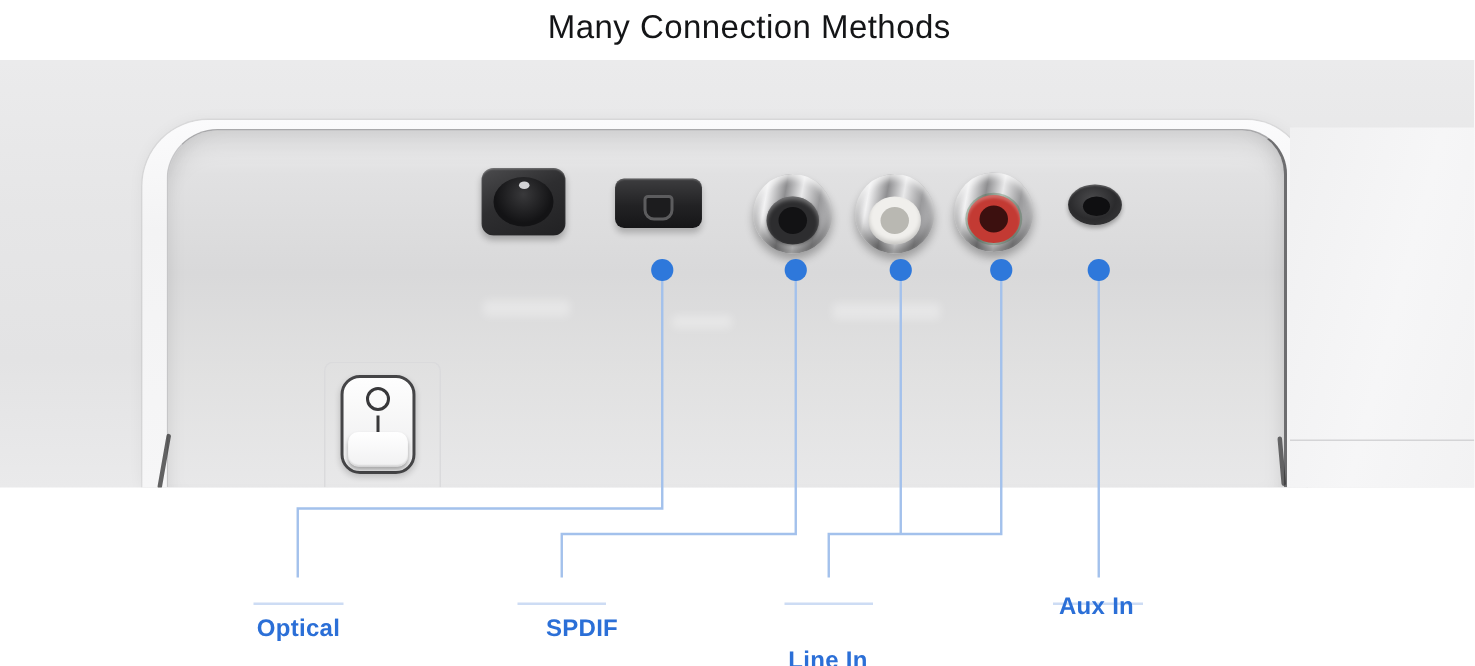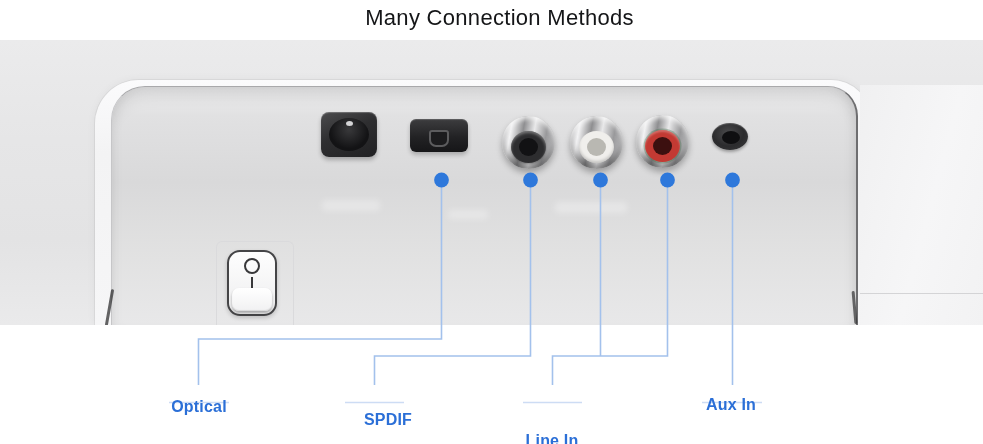--- a/index.html
+++ b/index.html
@@ -172,18 +172,18 @@
     </g>
     <g fill="#2e78db">
       <circle cx="441.5" cy="180" r="7.4"></circle>
       <circle cx="530.5" cy="180" r="7.4"></circle>
       <circle cx="600.5" cy="180" r="7.4"></circle>
       <circle cx="667.5" cy="180" r="7.4"></circle>
       <circle cx="732.5" cy="180" r="7.4"></circle>
     </g>
   </svg>
 
-  <div class="callout-label" style="left:199px; top:398px;">Optical</div>
+  <div class="callout-label" style="left:199px; top:411px;">Optical</div>
   <div class="callout-label" style="left:388px; top:411px;">SPDIF</div>
   <div class="callout-label" style="left:552px; top:432px;text-decoration:underline;">Line In</div>
   <div class="callout-label" style="left:731px; top:396px;">Aux In</div>
 
 </div>
 
 </body></html>

